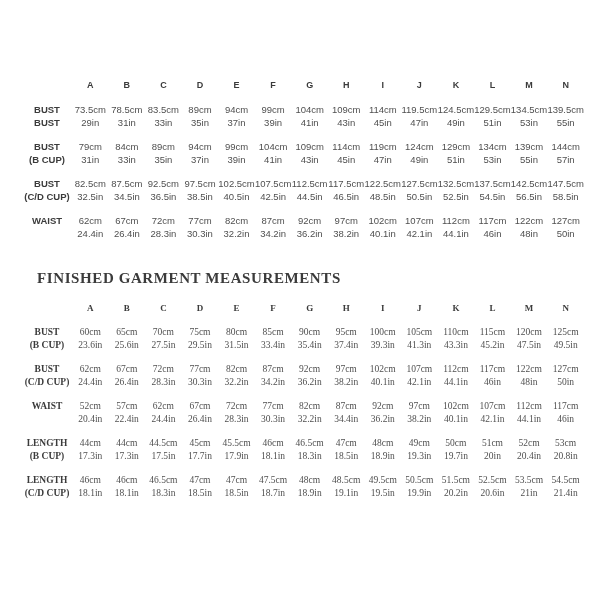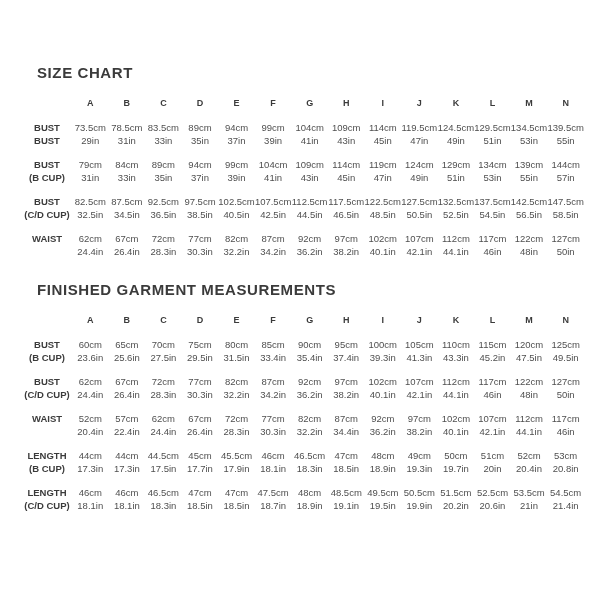--- a/index.html
+++ b/index.html
@@ -6,21 +6,21 @@
   .page {
     width: 600px; height: 600px; background: #ffffff; overflow: hidden;
     box-sizing: border-box; padding-top: 64px;
     font-family: "Liberation Sans", sans-serif;
   }
   .section-title {
     margin: 0 0 0 37px;
     font-size: 15px; font-weight: bold; color: #3b3b3b;
     letter-spacing: 0.6px; line-height: 18px;
   }
-  .section-finished { margin-top: 12px; }
+  .section-finished { margin-top: 18px; font-family: Liberation Serif, serif; }
   table.size-table {
     border-collapse: collapse; table-layout: fixed;
     width: 562px; margin-left: 22px; margin-top: 10px;
   }
   col.label-col { width: 50px; }
   th.col-letter {
     font-size: 9px; font-weight: bold; color: #3b3b3b;
     text-align: center; padding: 6px 0 12px 0; line-height: 11px;
   }
   th.corner { padding: 6px 0 12px 0; }
@@ -33,21 +33,20 @@
     white-space: nowrap;
   }
   td.row-label .cell-line { font-weight: bold; color: #3b3b3b; }
 </style>
 </head>
 <body>
 
 <div class="page">
 
   <section class="section">
-    <h1 class="section-title">SIZE CHART</h1>
     <table class="size-table">
         <colgroup>
           <col class="label-col">
           <col>
           <col>
           <col>
           <col>
           <col>
           <col>
           <col>

